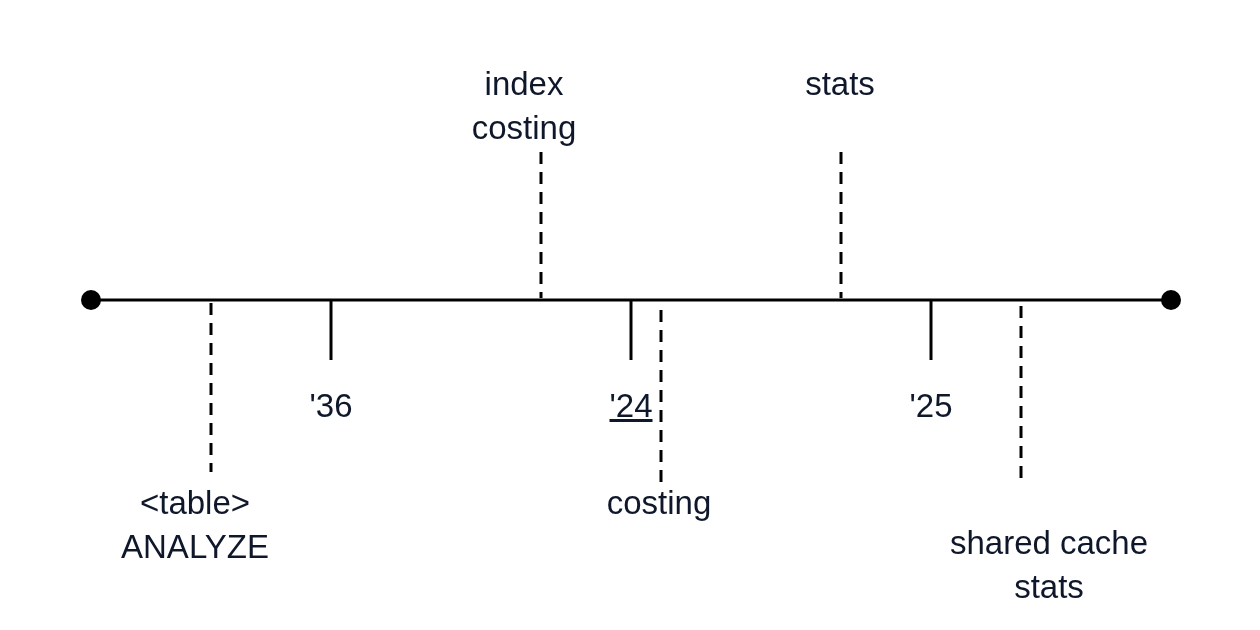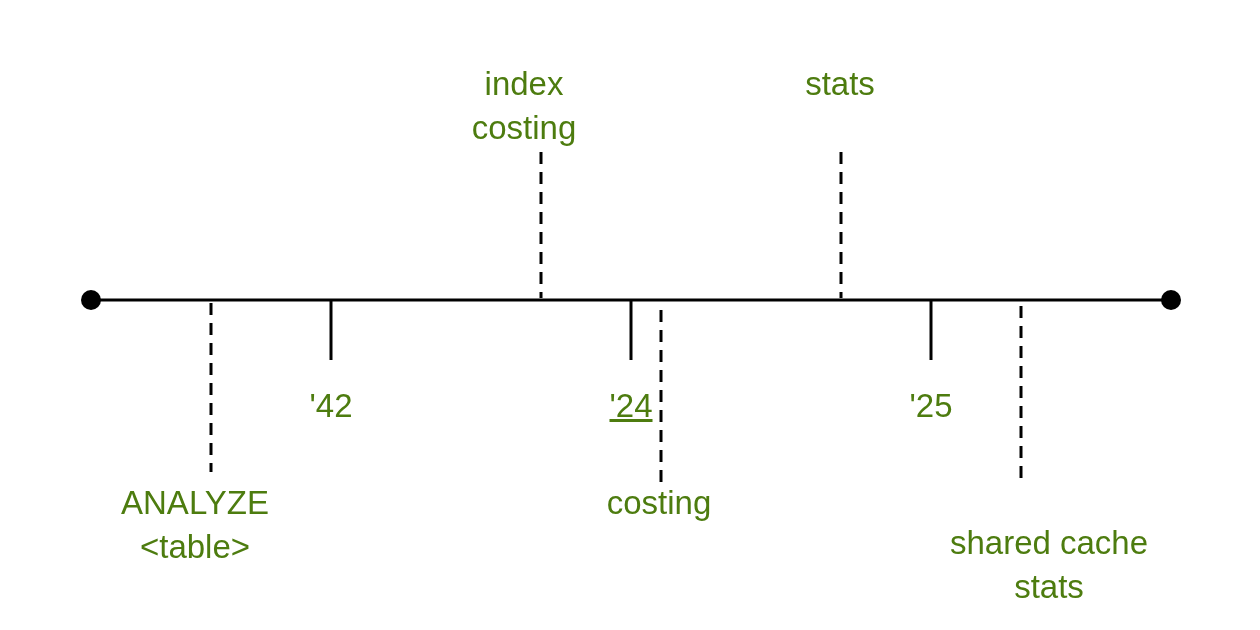--- a/index.html
+++ b/index.html
@@ -3,21 +3,21 @@
   <meta charset="utf-8">
   <style>
     html, body { margin: 0; padding: 0; background: #ffffff; }
     body { width: 1260px; height: 630px; overflow: hidden; position: relative; }
     #canvas { position: absolute; left: 0; top: 0; width: 1260px; height: 630px; }
     .lbl {
       position: absolute;
       font-family: "Liberation Sans", sans-serif;
       font-size: 33px;
       line-height: 44px;
-      color: #4d7c0f;
+      color: #0f172a;
       text-align: center;
       white-space: nowrap;
       transform: translateX(-50%);
     }
     .lbl span { display: block; }
     .year { font-size: 33px; line-height: 40px; }
   </style>
 </head>
 <body>
 
@@ -30,27 +30,27 @@
   <line x1="631" y1="300" x2="631" y2="360" stroke="#000" stroke-width="3"></line>
   <line x1="931" y1="300" x2="931" y2="360" stroke="#000" stroke-width="3"></line>
 
   <line x1="211" y1="303" x2="211" y2="472" stroke="#000" stroke-width="3" stroke-dasharray="12,8"></line>
   <line x1="541" y1="152" x2="541" y2="298" stroke="#000" stroke-width="3" stroke-dasharray="12,8"></line>
   <line x1="661" y1="310" x2="661" y2="482" stroke="#000" stroke-width="3" stroke-dasharray="12,8"></line>
   <line x1="841" y1="152" x2="841" y2="298" stroke="#000" stroke-width="3" stroke-dasharray="12,8"></line>
   <line x1="1021" y1="306" x2="1021" y2="478" stroke="#000" stroke-width="3" stroke-dasharray="12,8"></line>
 </svg>
 
-<div class="lbl year" style="left:331px; top:386px;">'42</div>
+<div class="lbl year" style="left:331px; top:386px;">'36</div>
 <div class="lbl year" style="left:631px; top:386px;text-decoration:underline;">'24</div>
 <div class="lbl year" style="left:931px; top:386px;">'25</div>
 
 <div class="lbl" style="left:195px; top:481px;">
+  <span>&lt;table&gt;</span>
   <span>ANALYZE</span>
-  <span>&lt;table&gt;</span>
 </div>
 <div class="lbl" style="left:524px; top:62px;">
   <span>index</span>
   <span>costing</span>
 </div>
 <div class="lbl" style="left:659px; top:481px;">
   <span>costing</span>
 </div>
 <div class="lbl" style="left:840px; top:62px;">
   <span>stats</span>

